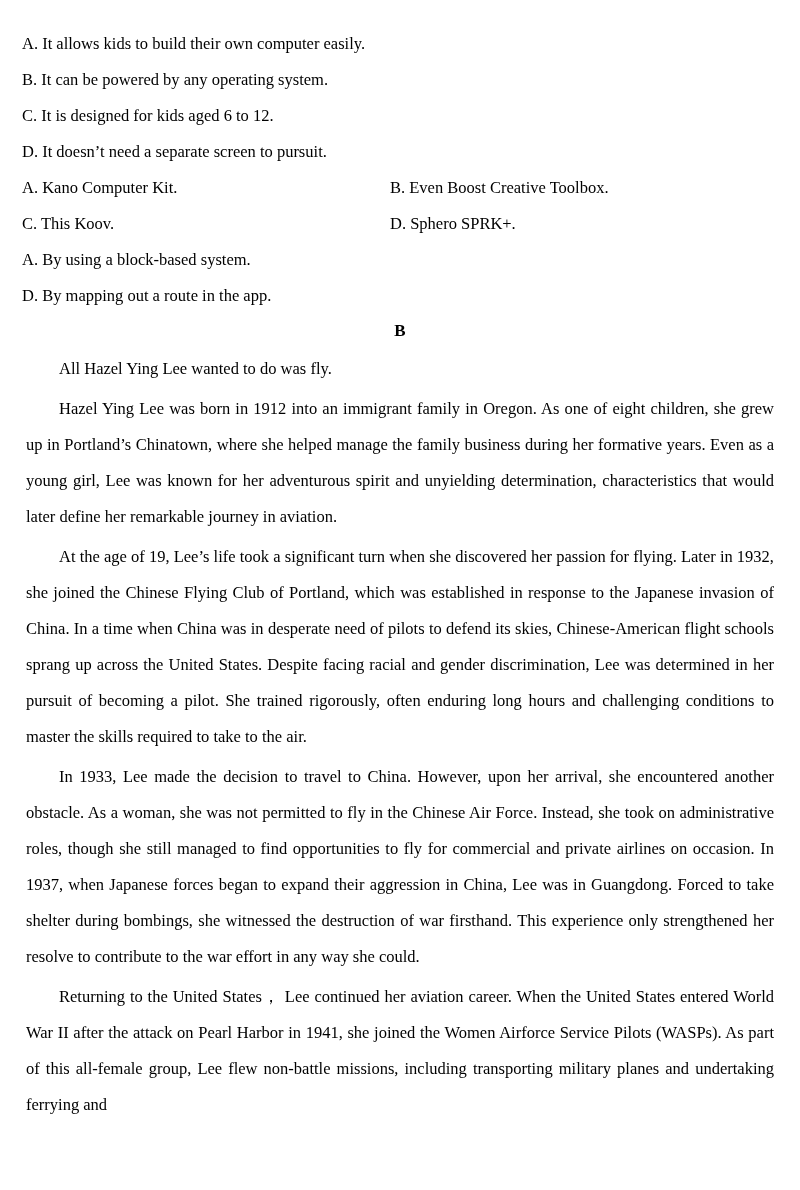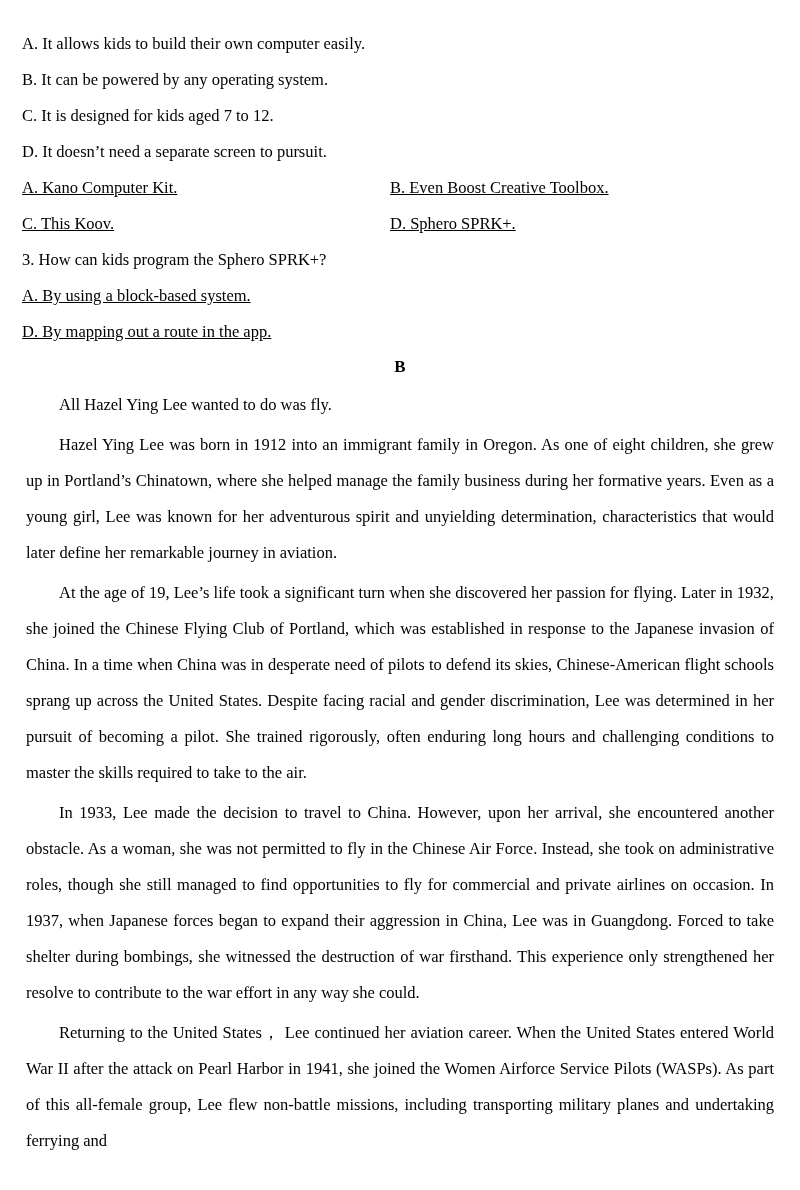--- a/index.html
+++ b/index.html
@@ -24,21 +24,20 @@
   .opt-line {
     height: 36px;
     line-height: 36px;
     white-space: nowrap;
   }
   .opt-row {
     display: grid;
     grid-template-columns: 368px 1fr;
     height: 36px;
     line-height: 36px;
-    text-decoration: underline;
   }
   .opt-row span {
     white-space: nowrap;
   }
   .section-heading {
     height: 33px;
     line-height: 33px;
     text-align: center;
     font-weight: bold;
     font-size: 17px;
@@ -50,33 +49,32 @@
     line-height: 36px;
   }
 </style>
 </head>
 <body>
 
 <div class="page">
 
   <div class="opt-line">A. It allows kids to build their own computer easily.</div>
   <div class="opt-line">B. It can be powered by any operating system.</div>
-  <div class="opt-line">C. It is designed for kids aged 7 to 12.</div>
+  <div class="opt-line">C. It is designed for kids aged 6 to 12.</div>
   <div class="opt-line">D. It doesn’t need a separate screen to pursuit.</div>
 
   <div class="opt-row">
     <span>A. Kano Computer Kit.</span>
     <span>B. Even Boost Creative Toolbox.</span>
   </div>
   <div class="opt-row">
     <span>C. This Koov.</span>
     <span>D. Sphero SPRK+.</span>
   </div>
 
-  <div class="opt-line">3. How can kids program the Sphero SPRK+?</div>
   <div class="opt-row">
     <span>A. By using a block-based system.</span>
   </div>
   <div class="opt-row">
     <span>D. By mapping out a route in the app.</span>
   </div>
 
   <div class="section-heading">B</div>
 
   <div class="passage">

